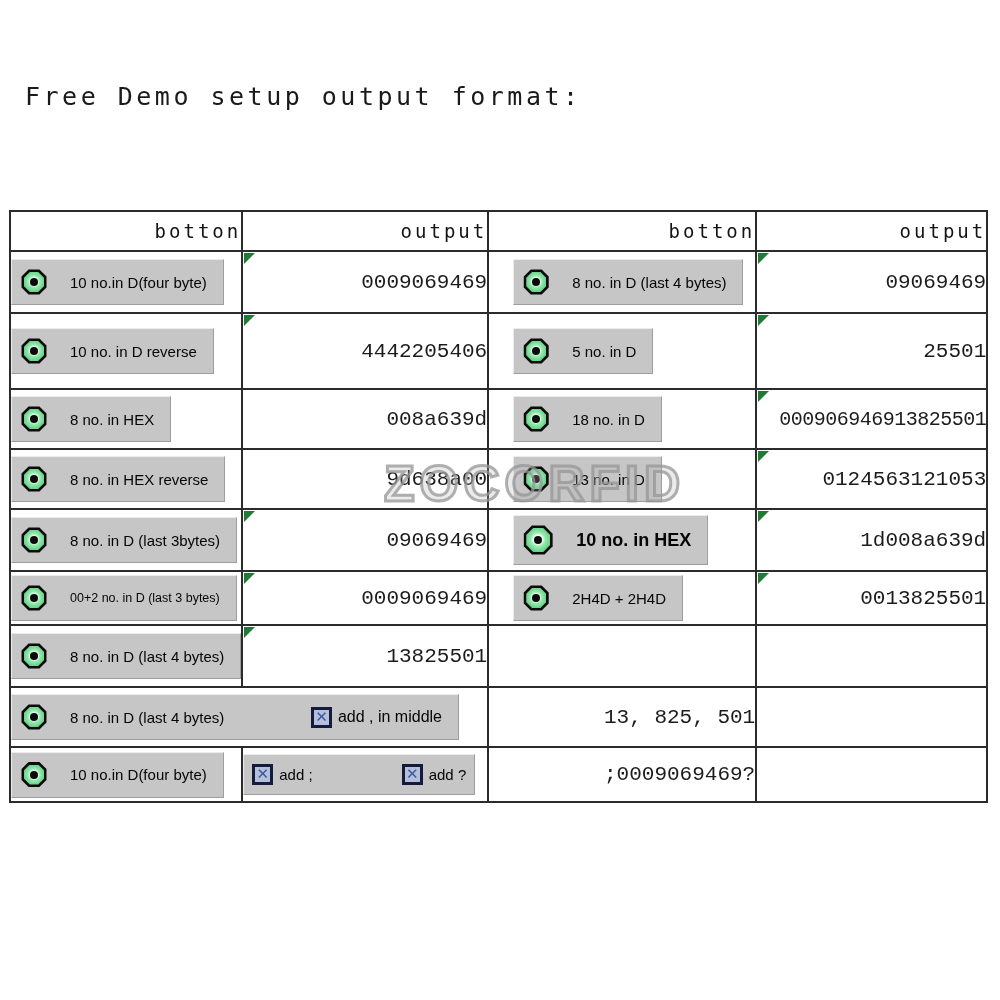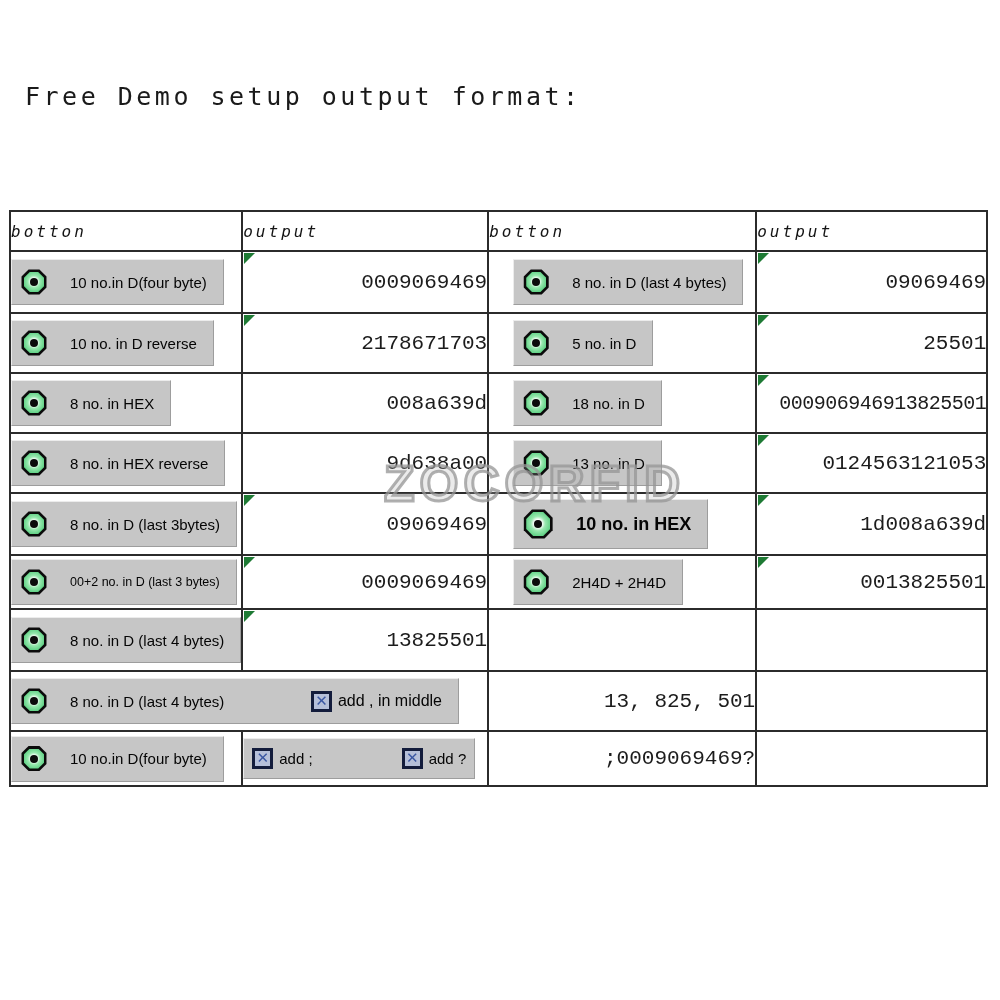--- a/index.html
+++ b/index.html
@@ -12,27 +12,27 @@
     font-size: 25px; letter-spacing: 3.5px; color: #1a1a1a; white-space: nowrap;
   }
 
   table.grid {
     position: absolute; left: 9px; top: 210px;
     border-collapse: collapse; table-layout: fixed;
   }
   table.grid td, table.grid th { border: 2px solid #2b2b2b; padding: 0; vertical-align: middle; }
   col.c1 { width: 220px; } col.c2 { width: 246px; } col.c3 { width: 268px; } col.c4 { width: 231px; }
   tr.hr  { height: 40px; }
-  tr.r1  { height: 62px; } tr.r2 { height: 60px; } tr.r3 { height: 60px; }
+  tr.r1  { height: 62px; } tr.r2 { height: 76px; } tr.r3 { height: 60px; }
   tr.r4  { height: 60px; margin-left: 28px; } tr.r5 { height: 62px; } tr.r6 { height: 54px; }
   tr.r7  { height: 62px; } tr.r8 { height: 60px; } tr.r9 { height: 55px; }
 
   th.hdr {
     font-family: "DejaVu Sans Mono", monospace; font-weight: normal;
-    font-size: 16px; letter-spacing: 3px; color: #141414; text-align: left; font-style: italic;
+    font-size: 19px; letter-spacing: 3px; color: #141414; text-align: right;
   }
 
   td.bt { padding-left: 7px; }
   td.bt.r { padding-left: 24px; }
 
   .panel {
     display: inline-flex; align-items: center; gap: 23px;
     background: #c6c6c6; padding: 9px 16px 9px 9px;
     border: 1px solid; border-color: #ececec #9d9d9d #9d9d9d #ececec;
   }
@@ -131,21 +131,21 @@
     <td class="out"><i class="tri"></i><span class="num">09069469</span></td>
   </tr>
 
   <tr class="r2">
     <td class="bt l">
       <span class="panel">
             <span class="radio"></span>
             <span class="lbl">10 no. in D reverse</span>
           </span>
     </td>
-    <td class="out"><i class="tri"></i><span class="num">2178671703</span></td>
+    <td class="out"><i class="tri"></i><span class="num">4442205406</span></td>
     <td class="bt r">
       <span class="panel">
             <span class="radio"></span>
             <span class="lbl">5 no. in D</span>
           </span>
     </td>
     <td class="out"><i class="tri"></i><span class="num">25501</span></td>
   </tr>
 
   <tr class="r3">

